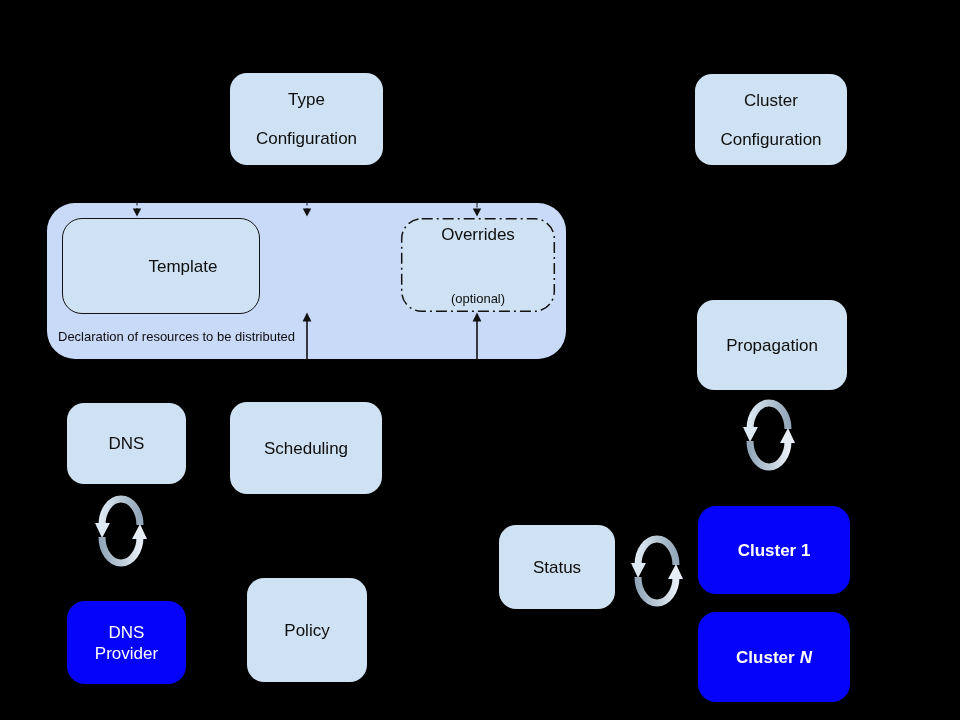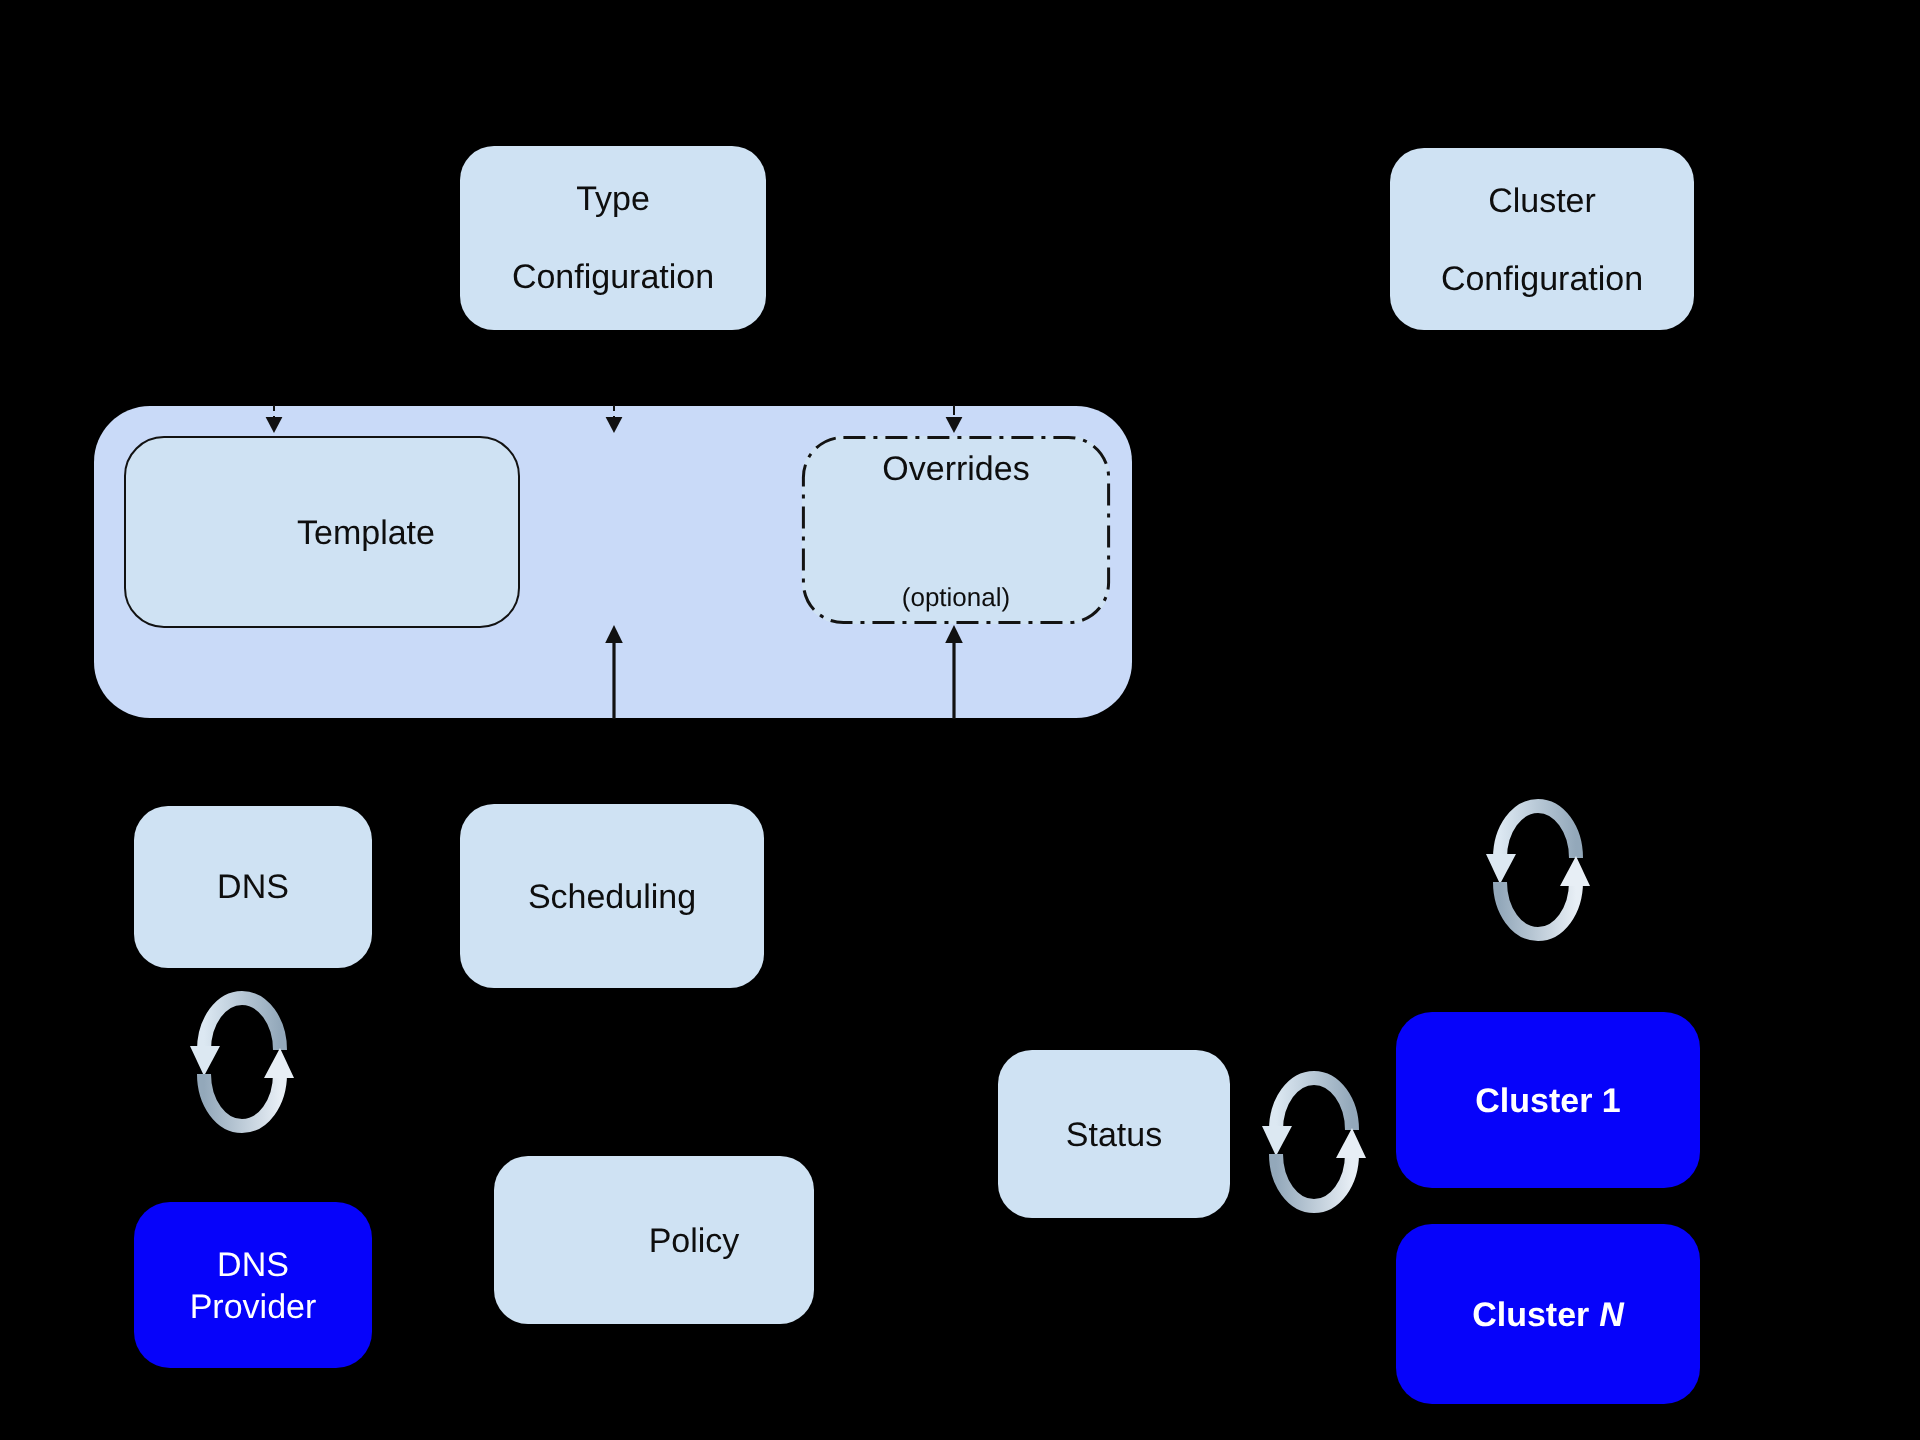--- a/index.html
+++ b/index.html
@@ -37,34 +37,35 @@
 
   #type-config        {left:230px;top:73px; width:153px;height:92px;}
   #cluster-config     {left:695px;top:74px; width:152px;height:91px;}
   #template-box       {left:62px; top:218px;width:152px;height:94px;padding-left:44px;}
   #placement-box      {left:230px;top:218px;width:153px;height:94px;}
   #overrides-box      {left:401px;top:218px;width:154px;height:94px;border-radius:20px;}
   #overrides-box .sub {font-size:13px;line-height:16px;margin-top:28px;}
   #dns-box            {left:67px; top:403px;width:119px;height:81px;}
   #scheduling-box     {left:230px;top:402px;width:152px;height:92px;}
   #dns-provider-box   {left:67px; top:577px;width:119px;height:83px;font-weight:normal;}
-  #policy-box         {left:247px;top:578px;width:120px;height:84px;padding-left:40px;}
+  #policy-box         {left:247px;top:578px;width:120px;height:104px;}
   #propagation-box    {left:697px;top:300px;width:150px;height:90px;}
   #status-box         {left:499px;top:525px;width:116px;height:84px;}
   #cluster1-box       {left:698px;top:482px;width:152px;height:88px;}
   #clustern-box       {left:698px;top:588px;width:152px;height:90px;}
 
   #overlay{position:absolute;left:0;top:0;width:960px;height:720px;pointer-events:none;}
 </style>
 </head>
 <body>
 
 <div class="stage">
 
   <div id="resource-container"></div>
+  <div id="container-caption">Declaration of resources to be distributed</div>
 
   <div class="node light" id="type-config">
     <span>Type</span>
     <span>Configuration</span>
   </div>
   <div class="node light" id="cluster-config">
     <span>Cluster</span>
     <span>Configuration</span>
   </div>
 
@@ -81,20 +82,23 @@
   </div>
   <div class="node light" id="scheduling-box">
     <span>Scheduling</span>
   </div>
   <div class="node blue" id="dns-provider-box">
     <span>DNS</span>
     <span>Provider</span>
   </div>
   <div class="node light" id="policy-box">
     <span>Policy</span>
+  </div>
+  <div class="node light" id="propagation-box">
+    <span>Propagation</span>
   </div>
   <div class="node light" id="status-box">
     <span>Status</span>
   </div>
 
   <div class="node blue" id="cluster1-box">
     <span>Cluster 1</span>
   </div>
   <div class="node blue" id="clustern-box">
     <span class="row-label">

